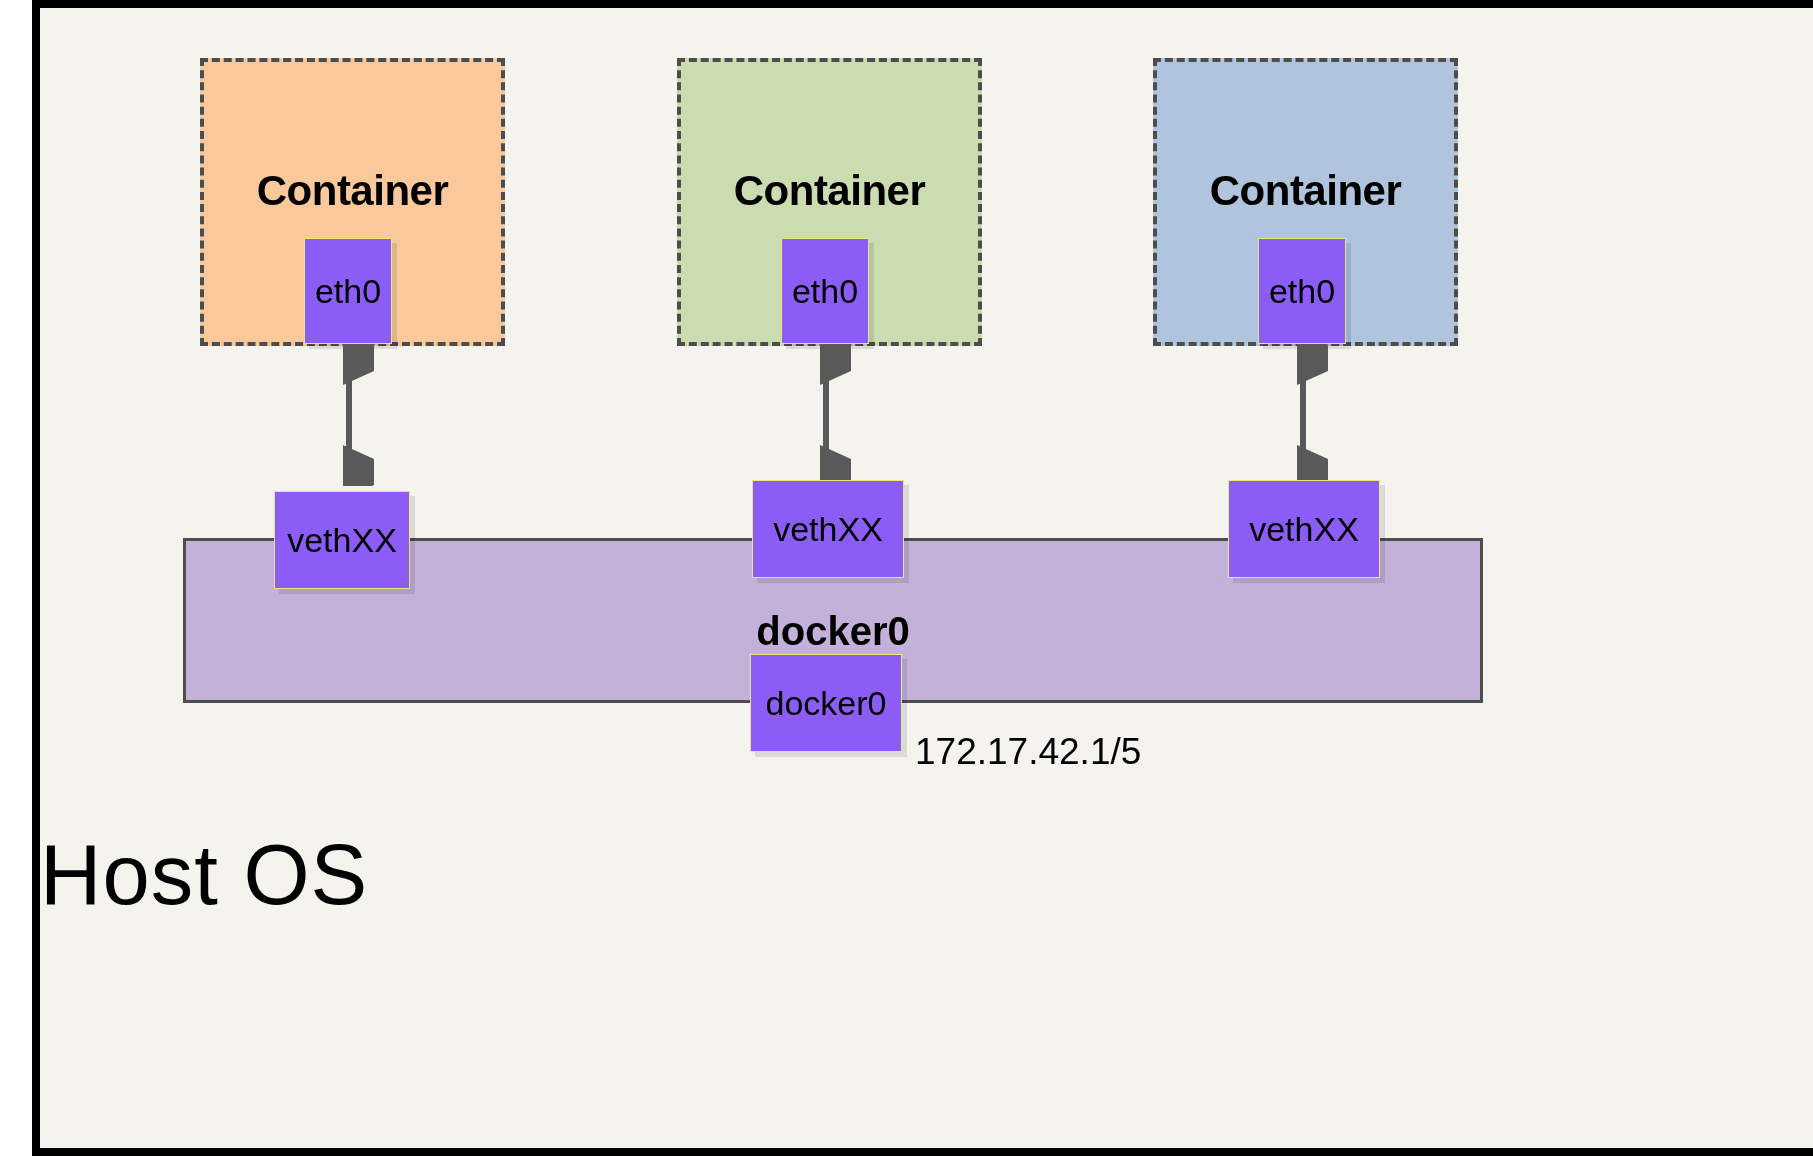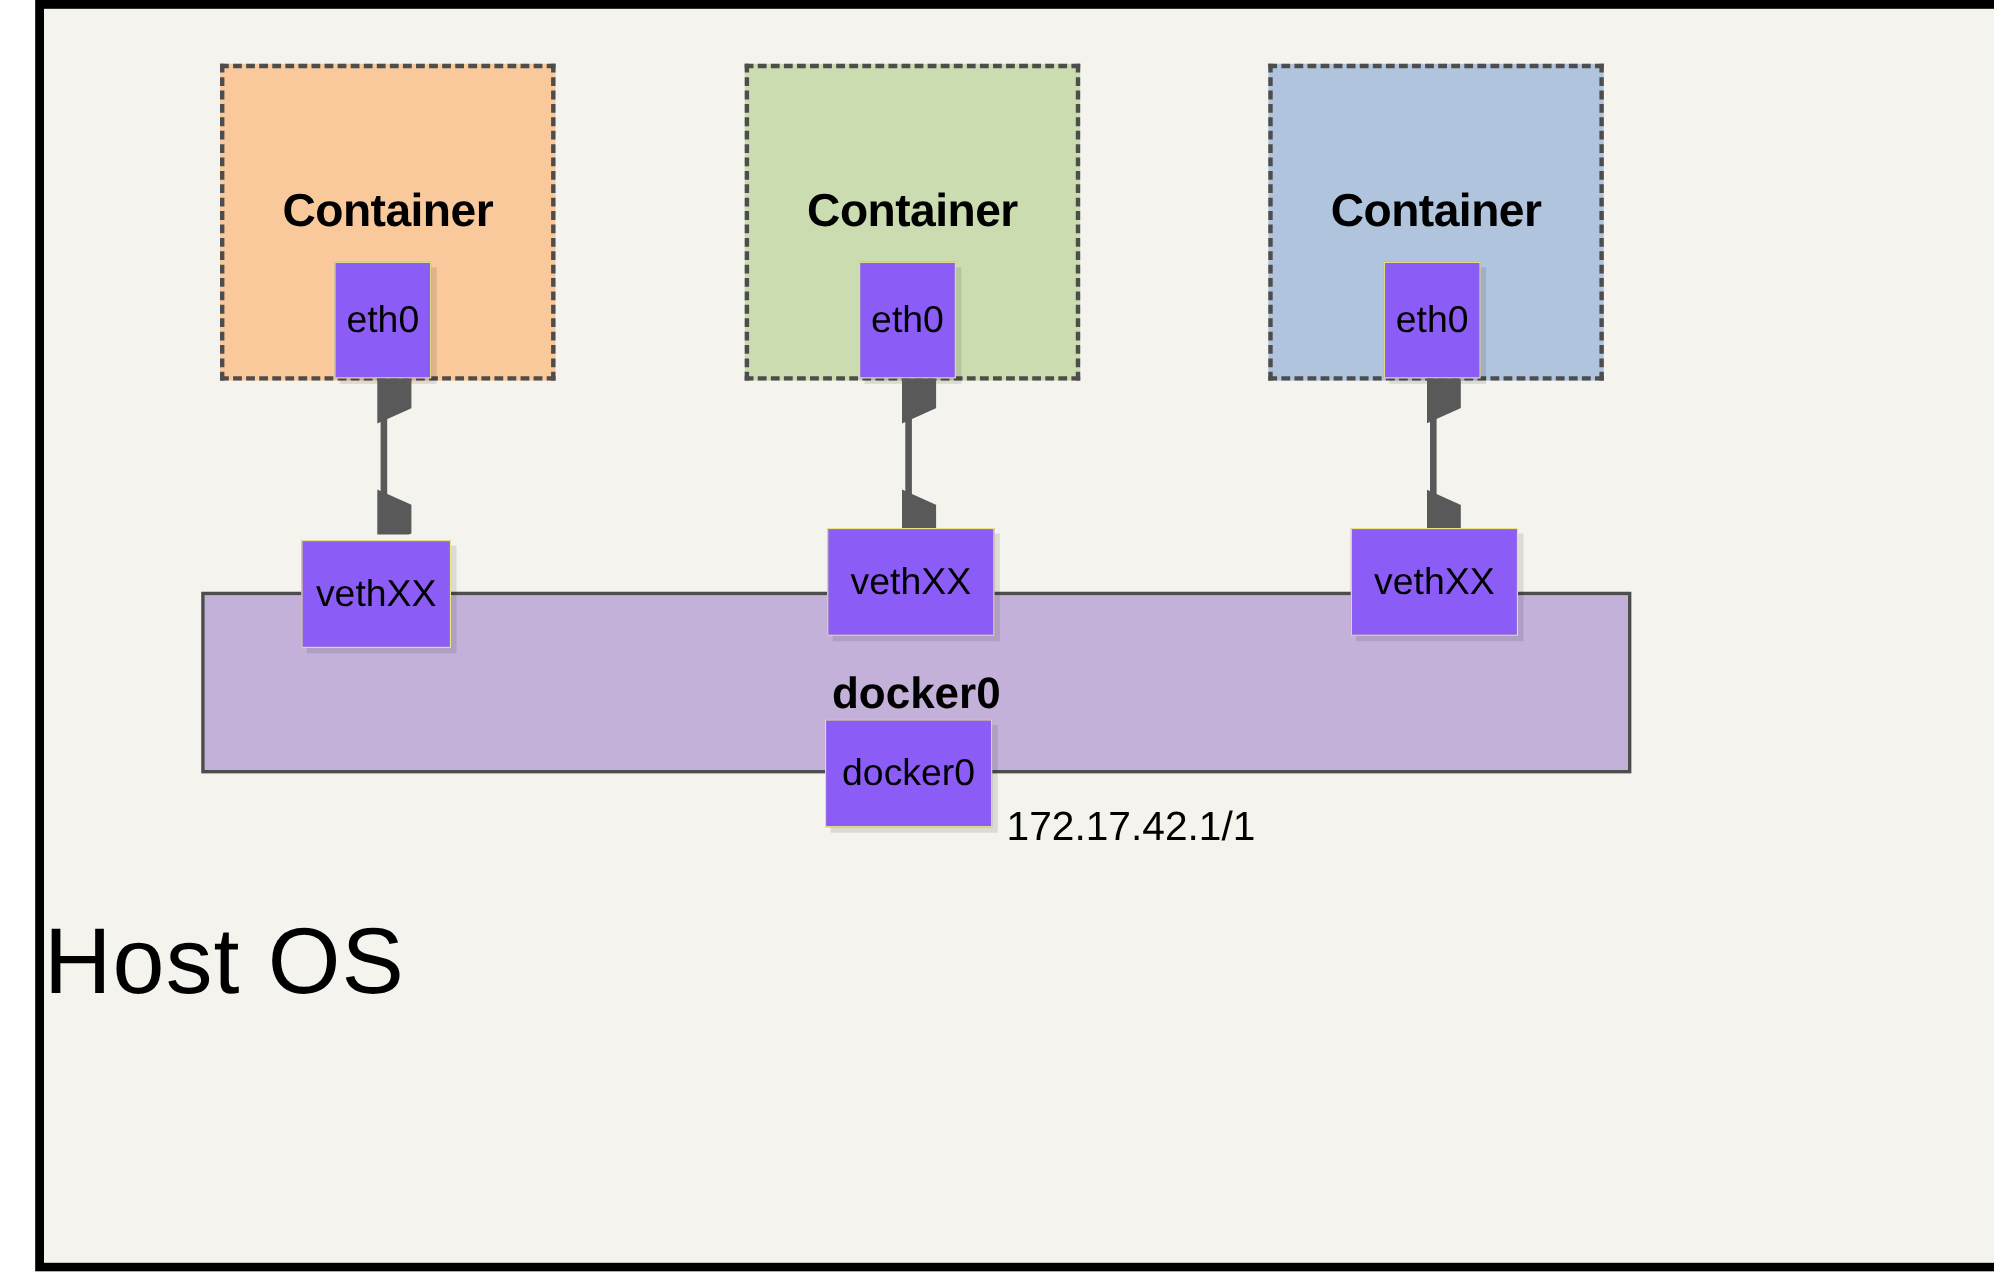--- a/index.html
+++ b/index.html
@@ -142,17 +142,17 @@
   </div>
 
   <div class="ynode" id="veth-1" style="left:234px; top:483px; width:136px; height:98px;">vethXX</div>
 
   <div class="ynode" id="veth-2" style="left:712px; top:472px; width:152px; height:98px;">vethXX</div>
 
   <div class="ynode" id="veth-3" style="left:1188px; top:472px; width:152px; height:98px;">vethXX</div>
 
   <div class="ynode" id="docker0-node" style="left:710px; top:646px; width:152px; height:98px;">docker0</div>
 
-  <div id="ip-text" style="left:875px; top:723px;">172.17.42.1/1</div>
+  <div id="ip-text" style="left:875px; top:723px;">172.17.42.1/5</div>
 
   <div id="host-os" style="top:818px;">Host OS</div>
 
 </div>
 
 </body></html>

